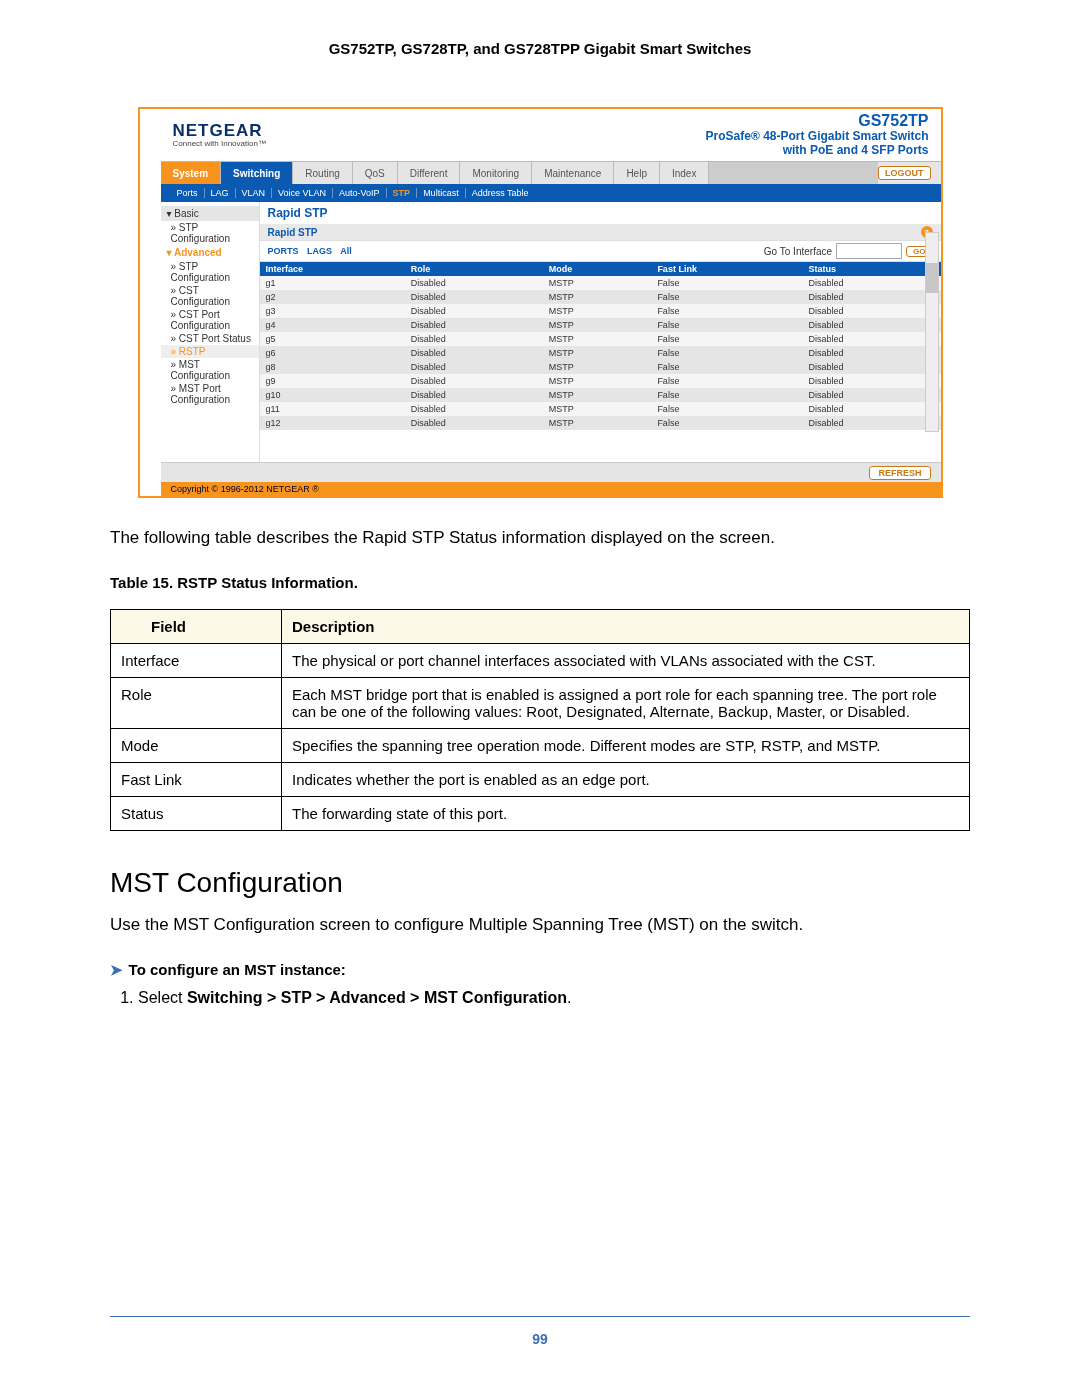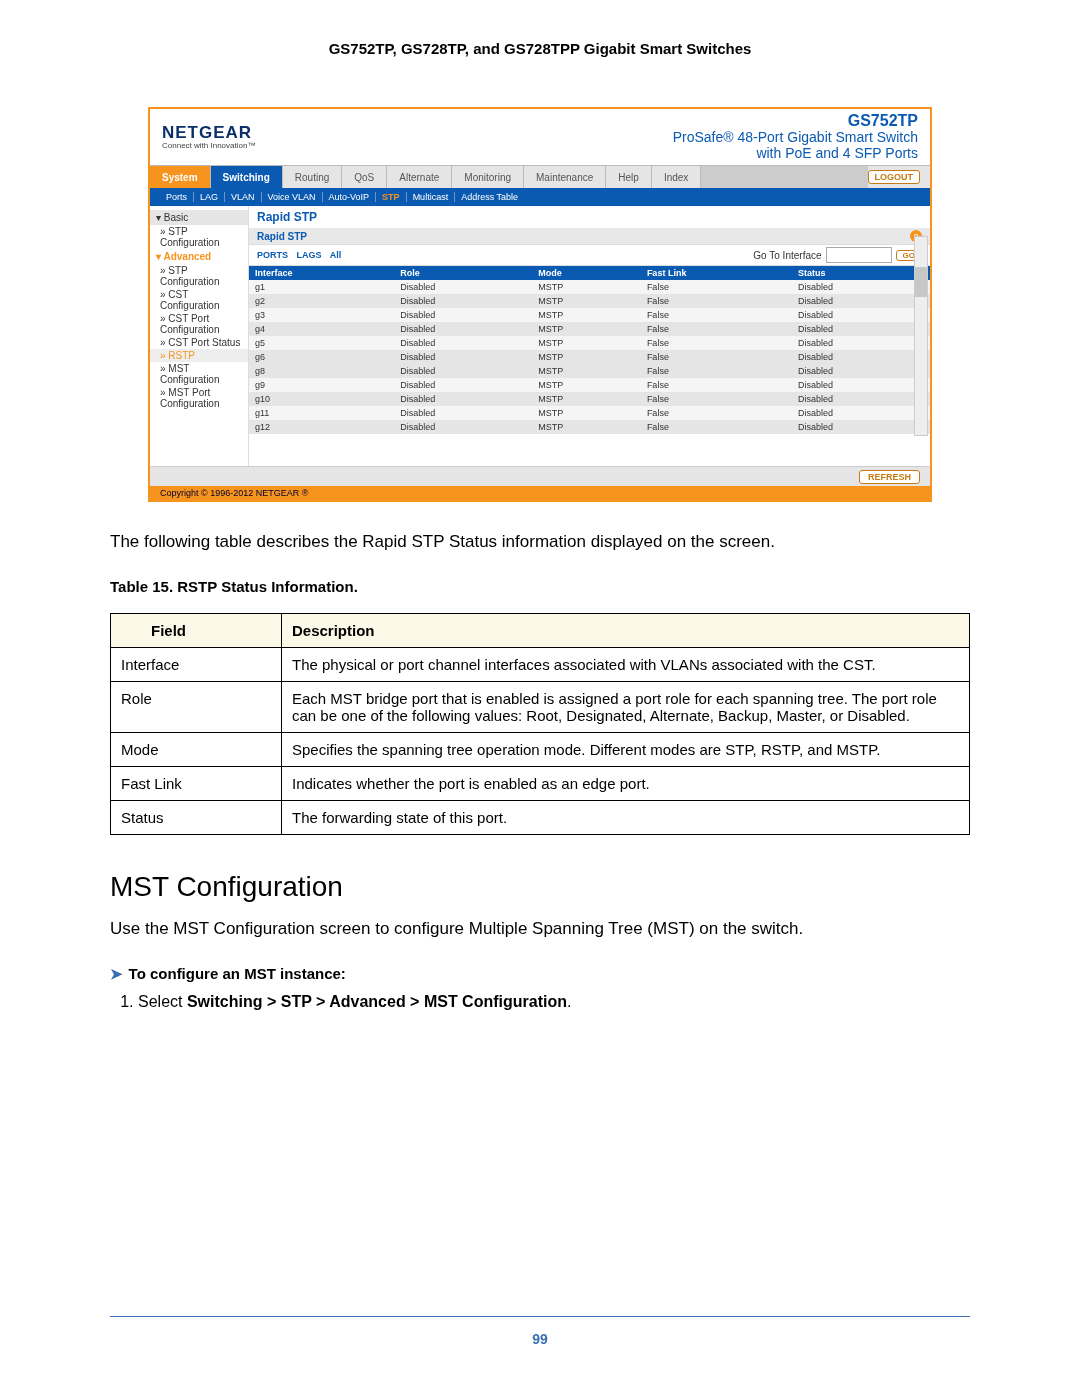--- a/index.html
+++ b/index.html
@@ -1,23 +1,23 @@
 <!DOCTYPE html>
 <html><head>
 <meta charset="utf-8">
 <style>
 html,body{margin:0;padding:0;background:#fff;font-family:Arial,Helvetica,sans-serif;color:#000;}
 .page{width:1080px;min-height:1397px;margin:0 auto;position:relative;box-sizing:border-box;padding:40px 110px 0 110px;}
 .doc-title{text-align:center;font-weight:bold;font-size:15px;margin:0 0 50px 0;}
-.ss{width:780px;margin:11px auto 28px auto;border:2px solid #F7941D;font-size:10px;color:#333;position:relative;}
+.ss{width:780px;margin:11px auto 28px auto;border:2px solid #F7941D;font-size:10px;color:#333;position:relative;padding-left:21px;}
 .ss-top{background:#fff;display:flex;justify-content:space-between;align-items:center;padding:4px 12px;}
 .netgear{font-weight:bold;font-size:17px;color:#0b2f6b;letter-spacing:1px;line-height:1;}
 .netgear-tag{font-size:8px;color:#444;}
 .model{color:#0b5ab2;font-weight:bold;font-size:16px;text-align:right;line-height:1;}
-.model-sub{font-size:14px;color:#0b5ab2;font-weight:normal;}
+.model-sub{font-size:12px;color:#0b5ab2;font-weight:bold;}
 .tabs{display:flex;background:#ccc;height:22px;align-items:stretch;border-top:1px solid #bbb;}
 .tab{padding:0 12px;display:flex;align-items:center;font-size:10px;color:#555;border-right:1px solid #bbb;background:#e5e5e5;}
 .tab.sys{background:#F7941D;color:#fff;font-weight:bold;}
 .tab.sw{background:#0b5ab2;color:#fff;font-weight:bold;}
 .logout-wrap{margin-left:auto;display:flex;align-items:center;padding-right:10px;background:#e5e5e5;}
 .logout{border:1px solid #c77a14;border-radius:3px;background:#fff;color:#c77a14;font-size:9px;padding:1px 6px;font-weight:bold;}
 .subtabs{background:#0b5ab2;color:#fff;display:flex;gap:0;padding:4px 10px;font-size:9px;}
 .subtab{padding:0 6px;border-right:1px solid #6a93c9;}
 .subtab:last-child{border-right:none;}
 .subtab.active{color:#F7941D;font-weight:bold;}
@@ -77,21 +77,21 @@
         <div class="model">GS752TP</div>
         <div class="model-sub">ProSafe® 48-Port Gigabit Smart Switch</div>
         <div class="model-sub">with PoE and 4 SFP Ports</div>
       </div>
     </div>
     <div class="tabs">
       <div class="tab sys">System</div>
       <div class="tab sw">Switching</div>
       <div class="tab">Routing</div>
       <div class="tab">QoS</div>
-      <div class="tab">Alternate</div>
+      <div class="tab">Different</div>
       <div class="tab">Monitoring</div>
       <div class="tab">Maintenance</div>
       <div class="tab">Help</div>
       <div class="tab">Index</div>
       <div class="logout-wrap">
           <span class="logout">LOGOUT</span>
         </div>
     </div>
     <div class="subtabs">
       <span class="subtab">Ports</span>

